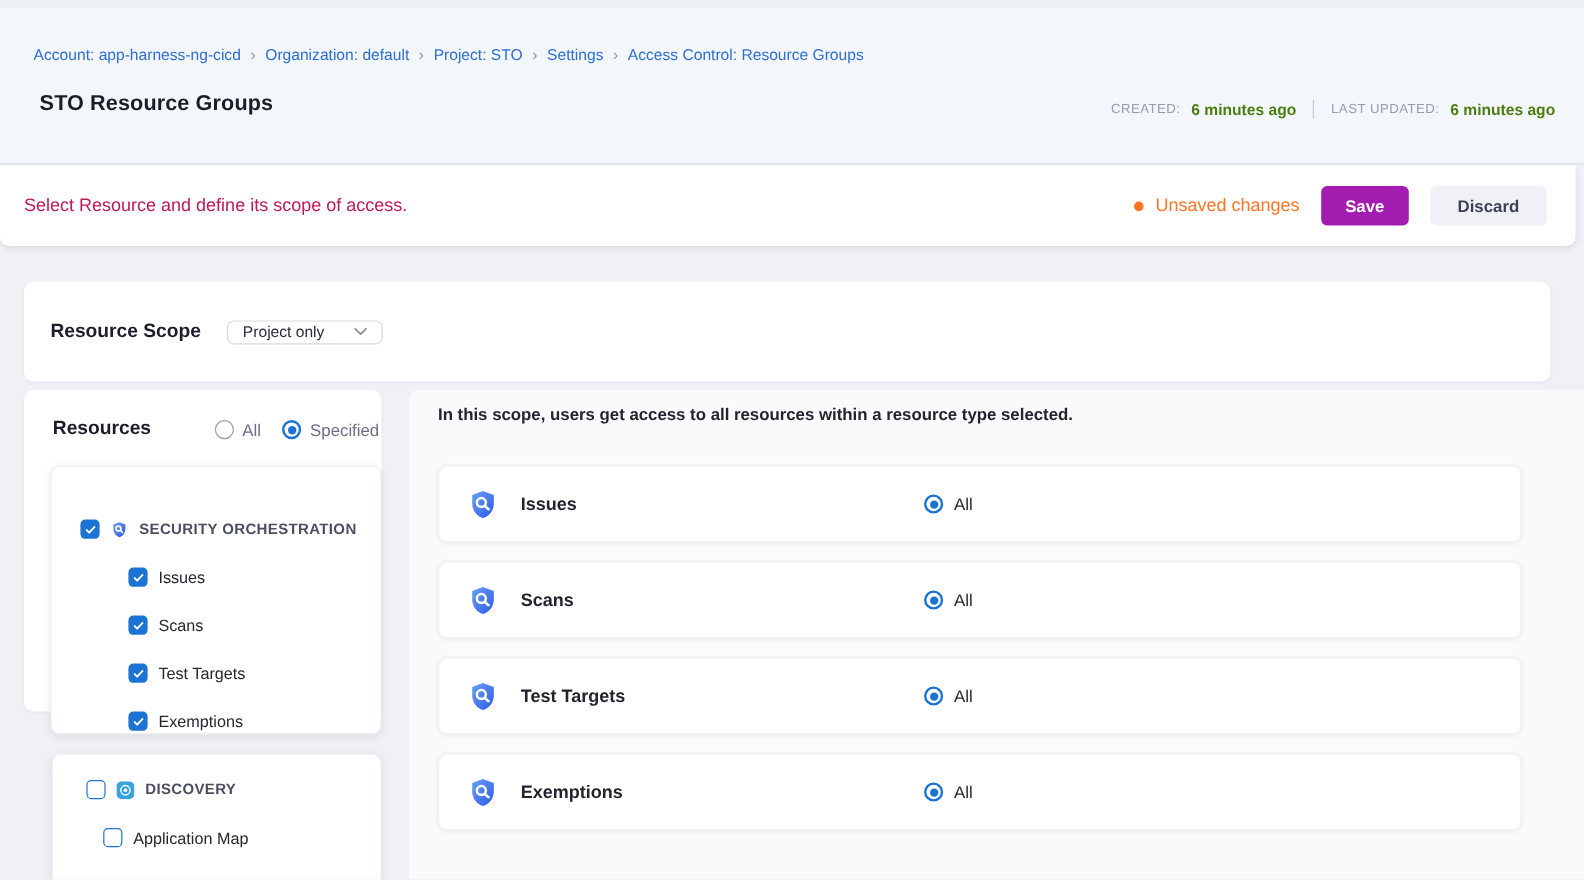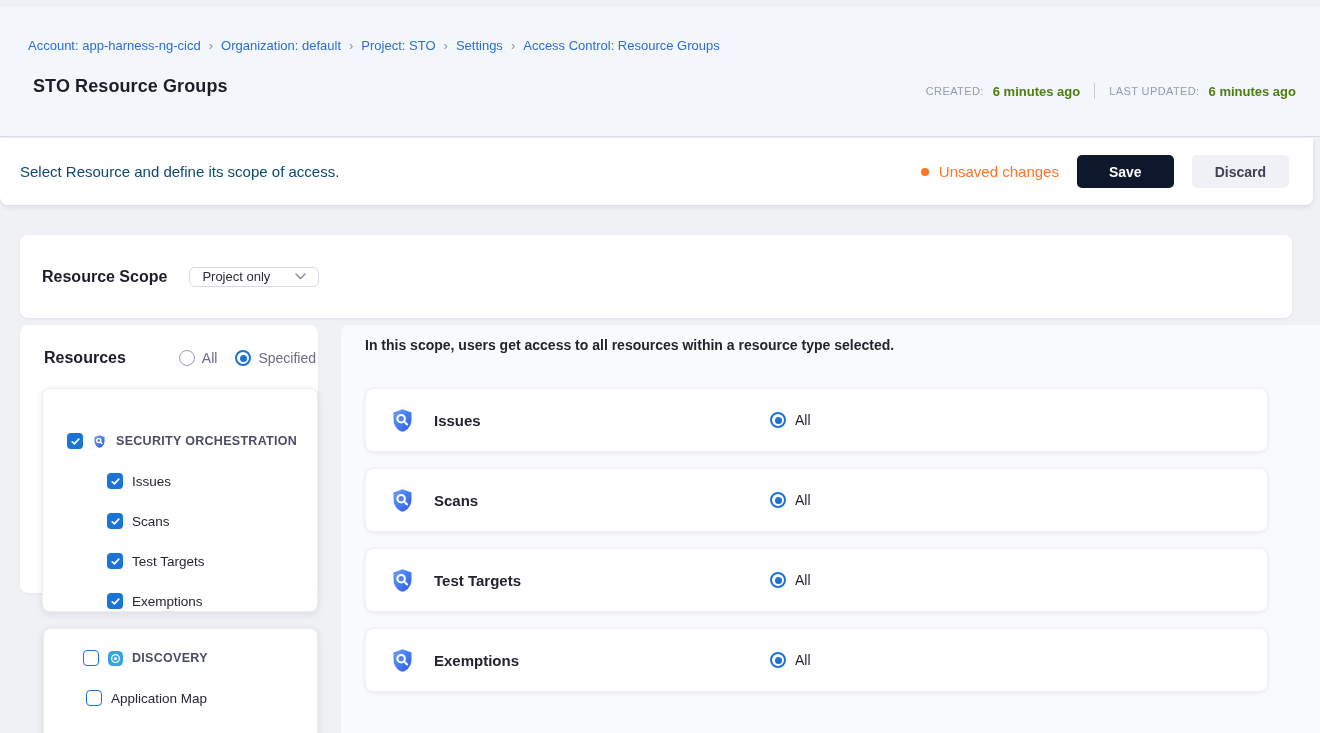--- a/index.html
+++ b/index.html
@@ -24,27 +24,27 @@
   .meta-label { font-size:11px; font-weight:500; color:#979ab1; letter-spacing:.4px; }
   .meta-value { font-size:13px; font-weight:600; color:#4d7c0f; }
   .meta-div { width:1px; height:16px; background:#c7cbd8; margin:0 5px; }
   
   .toolbar {
     position:absolute; top:138px; left:0; width:1313px; height:67px;
     background:#ffffff; border-radius:0 0 8px 8px;
     box-shadow:0 2px 5px rgba(96,97,112,.14);
     display:flex; align-items:center; padding:0 24px 0 20px;
   }
-  .toolbar-msg { font-size:15px; color:#0c4a6e; }
+  .toolbar-msg { font-size:15px; color:#be185d; }
   .toolbar-right { margin-left:auto; display:flex; align-items:center; gap:18px; }
   .unsaved { display:flex; align-items:center; gap:10px; }
   .unsaved-dot { width:8px; height:8px; border-radius:50%; background:#ff7423; }
   .unsaved-text { font-size:15px; color:#ff7423; }
   .btn { border:none; border-radius:5px; font-family:inherit; font-size:14px; font-weight:700; cursor:pointer; height:33px; }
-  .btn-save { background:#0f172a; color:#fff; padding:0 32px; }
+  .btn-save { background:#a21caf; color:#fff; padding:0 20px; }
   .btn-discard { background:#f0f1f6; color:#3e4156; padding:0 23px; }
   
   .scope-card {
     position:absolute; top:235px; left:20px; width:1272px; height:83px;
     background:#fff; border-radius:8px; box-shadow:0 1px 3px rgba(40,41,61,.06);
     display:flex; align-items:center; padding-left:22px;
   }
   .scope-label { font-size:16px; font-weight:700; color:#1c1d29; }
   .scope-select {
     margin-left:22px; width:130px; height:20px; background:#fff;
@@ -80,21 +80,21 @@
   }
   .tree-row { height:40px; display:flex; align-items:center; gap:9px; padding-left:24px; }
   .tree-row.child { padding-left:64px; }
   .group-label { font-size:12.5px; font-weight:600; color:#4b4e61; letter-spacing:.3px; cursor:pointer; }
   .child-label { font-size:13.5px; color:#26272f; cursor:pointer; }
   .discovery-card {
     position:absolute; top:628px; left:43px; width:275px; height:120px;
     background:#fff; border:1px solid #eceef2; border-radius:8px;
     box-shadow:0 2px 8px rgba(40,41,61,.10); padding-top:9px; overflow:hidden;
   }
-  .discovery-card .tree-row { padding-left:39px; }
+  .discovery-card .tree-row { padding-left:28px; }
   .discovery-card .tree-row.child { padding-left:42px; }
   
   .right-panel {
     position:absolute; top:325px; left:341px; width:979px; height:408px;
     background:#f8fafc; border-radius:8px 0 0 0;
   }
   .scope-info { position:absolute; left:24px; top:12px; font-size:14px; color:#23242e;font-weight:bold; }
   .res-card {
     position:absolute; left:24px; width:903px; height:64px;
     background:#fff; border:1px solid #f0f1f4; border-radius:8px;

